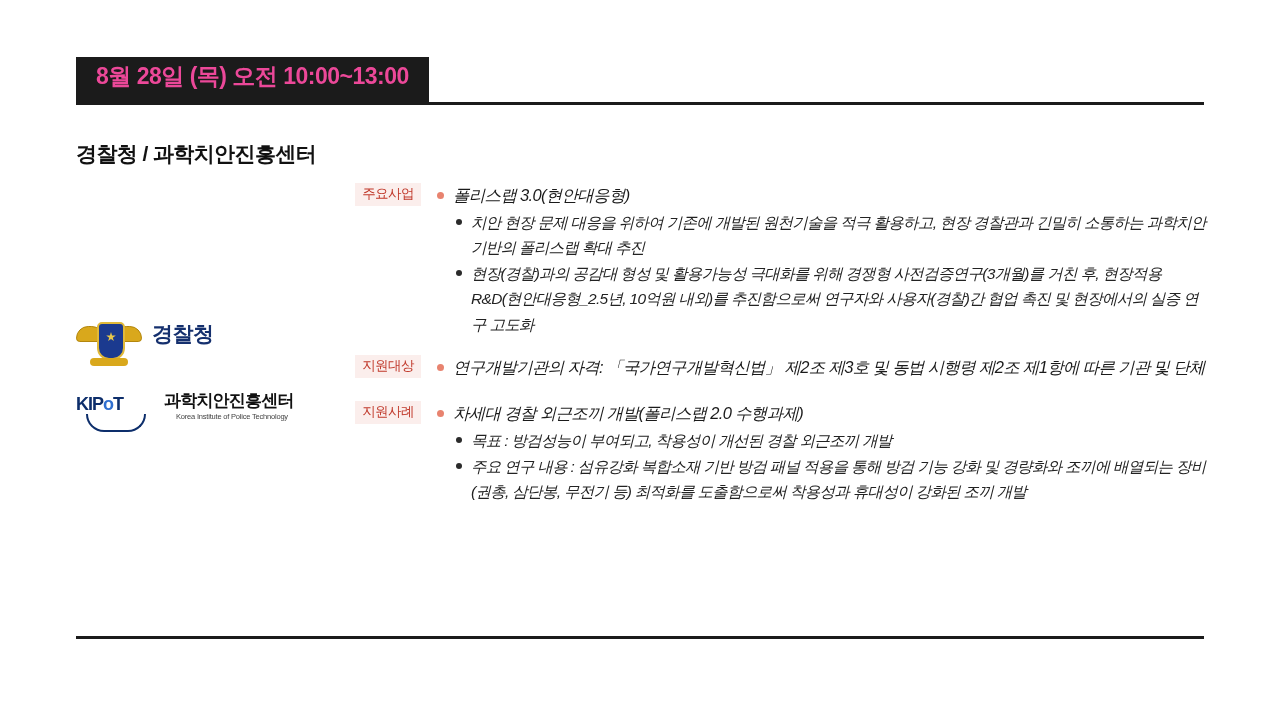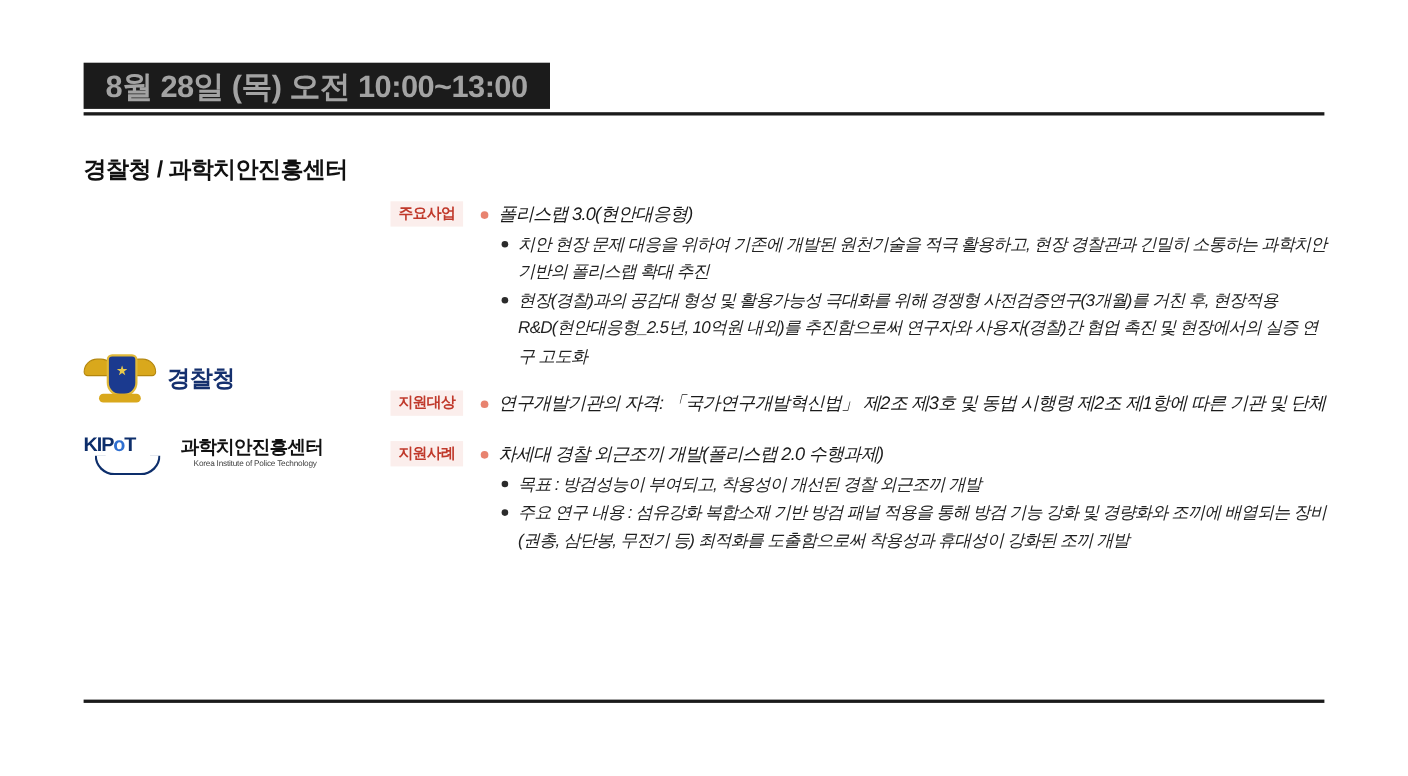--- a/index.html
+++ b/index.html
@@ -20,25 +20,25 @@
     position: absolute;
     inset: 0;
   }
 
   
   .date-badge {
     position: absolute;
     left: 76px;
     top: 57px;
     background: #1b1b1b;
-    color: #a3a3a3;
-    font-size: 28px;
+    color: #ec4899;
+    font-size: 23px;
     font-weight: bold;
     letter-spacing: -0.5px;
-    padding: 7px 20px 4px 20px;
+    padding: 7px 20px 14px 20px;
     line-height: 1.1;
     white-space: nowrap;
   }
 
   .rule-top {
     position: absolute;
     left: 76px;
     top: 102px;
     width: 1128px;
     height: 3px;
@@ -67,21 +67,20 @@
   
   .logo-col {
     position: absolute;
     left: 76px;
     top: 320px;
     width: 240px;
   }
 
   .logo-row {
     display: flex;
-    align-items: center;
     gap: 10px;
   }
 
   .logo-row + .logo-row {
     margin-top: 24px;
   }
 
   .police-emblem {
     width: 66px;
     height: 48px;
@@ -203,21 +202,21 @@
   }
   .section:last-child { margin-bottom: 0; }
 
   .tag {
     flex: 0 0 auto;
     width: 66px;
     margin-top: 1px;
     background: #fbeeec;
     color: #c0392b;
     font-size: 13.5px;
-    font-weight: bold;
+    font-weight: normal;
     letter-spacing: -0.6px;
     text-align: center;
     padding: 4px 0 5px 0;
     line-height: 1.05;
   }
 
   .section-body {
     flex: 1 1 auto;
     padding-left: 14px;
   }

